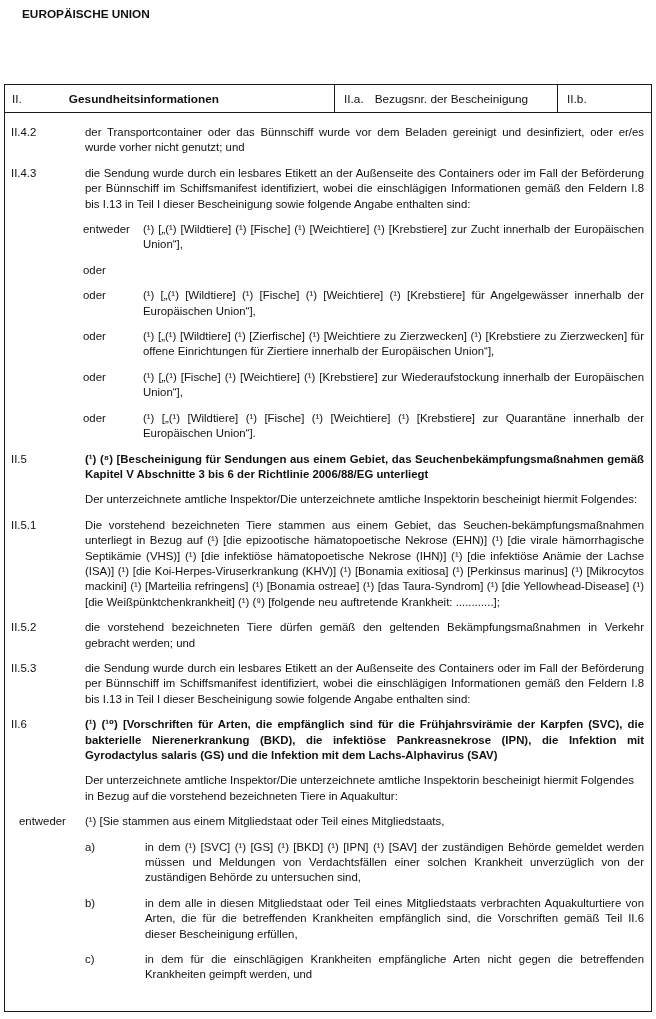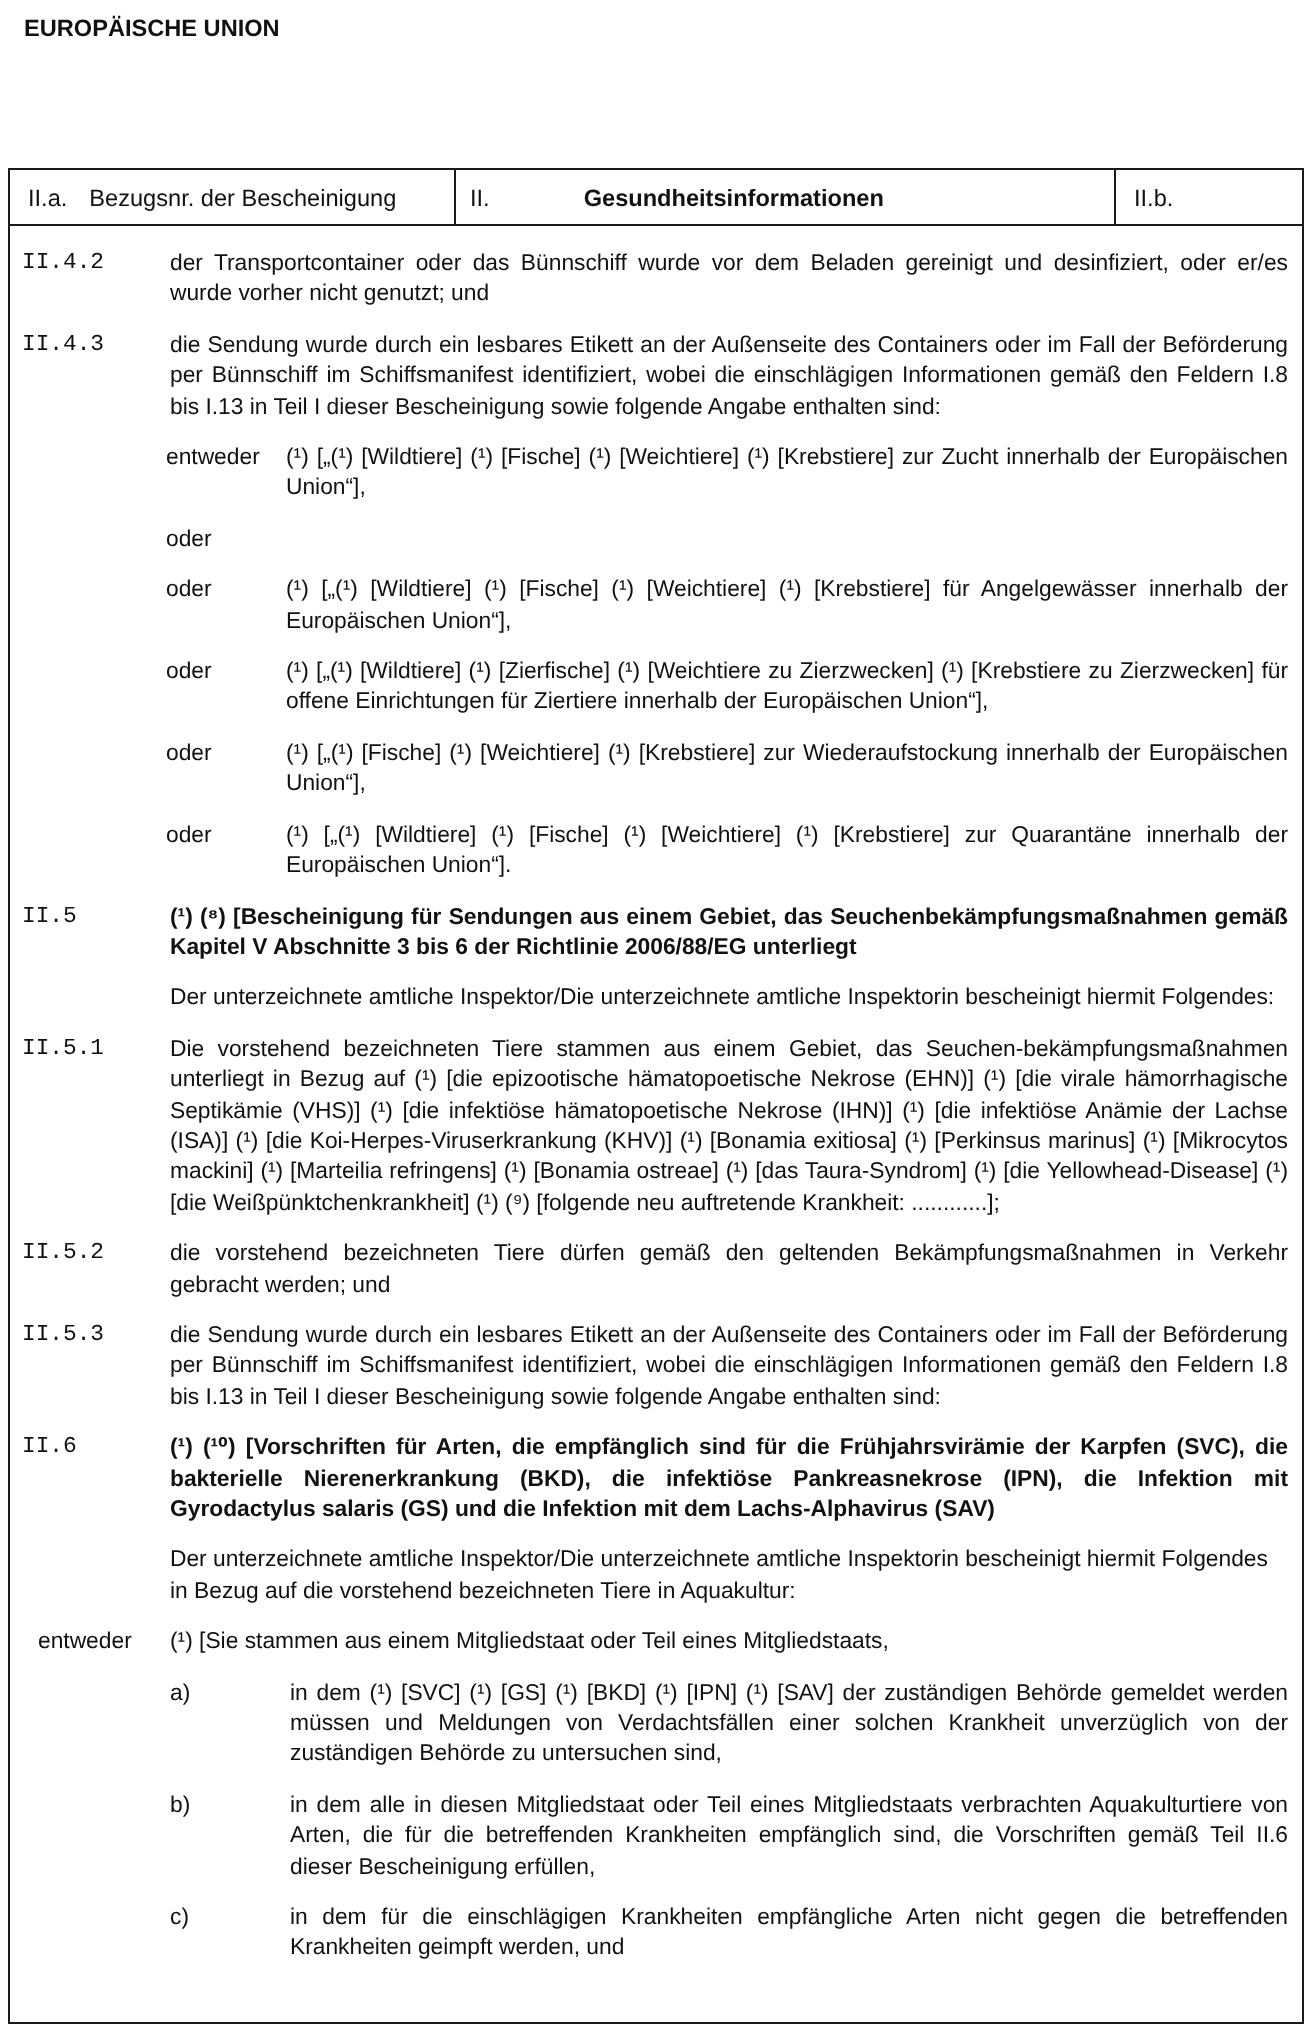--- a/index.html
+++ b/index.html
@@ -5,21 +5,21 @@
   html,body{margin:0;padding:0;}
   body{
     width:656px;height:1019px;background:#ffffff;color:#111;
     font-family:"Liberation Sans","DejaVu Sans",sans-serif;
     -webkit-font-smoothing:antialiased;
   }
   .page{position:relative;width:656px;height:1019px;overflow:hidden;background:#fff;}
 
   
   .doc-header{position:relative;height:84px;}
-  .h-left{position:absolute;left:12px;top:7px;font-weight:bold;font-size:11.8px;}
+  .h-left{position:absolute;left:22px;top:7px;font-weight:bold;font-size:11.8px;}
   .h-right{
     position:absolute;right:7px;top:6px;width:345px;
     font-weight:bold;font-size:11.8px;line-height:13.4px;
     text-align:right;white-space:pre-line;
   }
 
   
   .tbl{
     position:absolute;left:4px;right:4px;top:84px;bottom:7px;
     border:1.5px solid #1a1a1a;box-sizing:border-box;background:#fff;
@@ -42,44 +42,44 @@
   }
 
   
   .row{margin-top:10px;display:grid;}
   .row.item{grid-template-columns:74px 1fr;}
   .row.para{display:block;margin-left:74px;}
   .row.alt{margin-left:72px;grid-template-columns:60px 1fr;}
   .row.alt0{grid-template-columns:74px 1fr;}
   .row.letter{margin-left:74px;grid-template-columns:60px 1fr;}
   .row.boldtxt .txt{font-weight:bold;}
-  .num{white-space:nowrap;font-family:Liberation Mono, monospace;}
+  .num{white-space:nowrap;}
   .lbl{white-space:nowrap;}
   .lbl.italic{}
   .row.alt0 .lbl{padding-left:8px;}
   .txt{text-align:justify;}
 </style>
 </head>
 <body>
 
 <div class="page">
 
   <div class="doc-header">
     <div class="h-left">EUROPÄISCHE UNION</div>
   </div>
 
   <div class="tbl">
     <div class="thead">
+      <div class="th th-1">
+        <span class="cell-num">II.</span>
+        <span class="cell-label">Gesundheitsinformationen</span>
+      </div>
       <div class="th th-2">
         <span class="cell-num">II.a.</span>
         <span class="cell-label">Bezugsnr. der Bescheinigung</span>
-      </div>
-      <div class="th th-1">
-        <span class="cell-num">II.</span>
-        <span class="cell-label">Gesundheitsinformationen</span>
       </div>
       <div class="th th-3">
         <span class="cell-num">II.b.</span>
       </div>
     </div>
     <div class="tbody">
         <div class="row item">
           <span class="num">II.4.2</span>
           <span class="txt">der Transportcontainer oder das Bünnschiff wurde vor dem Beladen gereinigt und desinfiziert, oder er/es wurde vorher nicht genutzt; und</span>
         </div>

